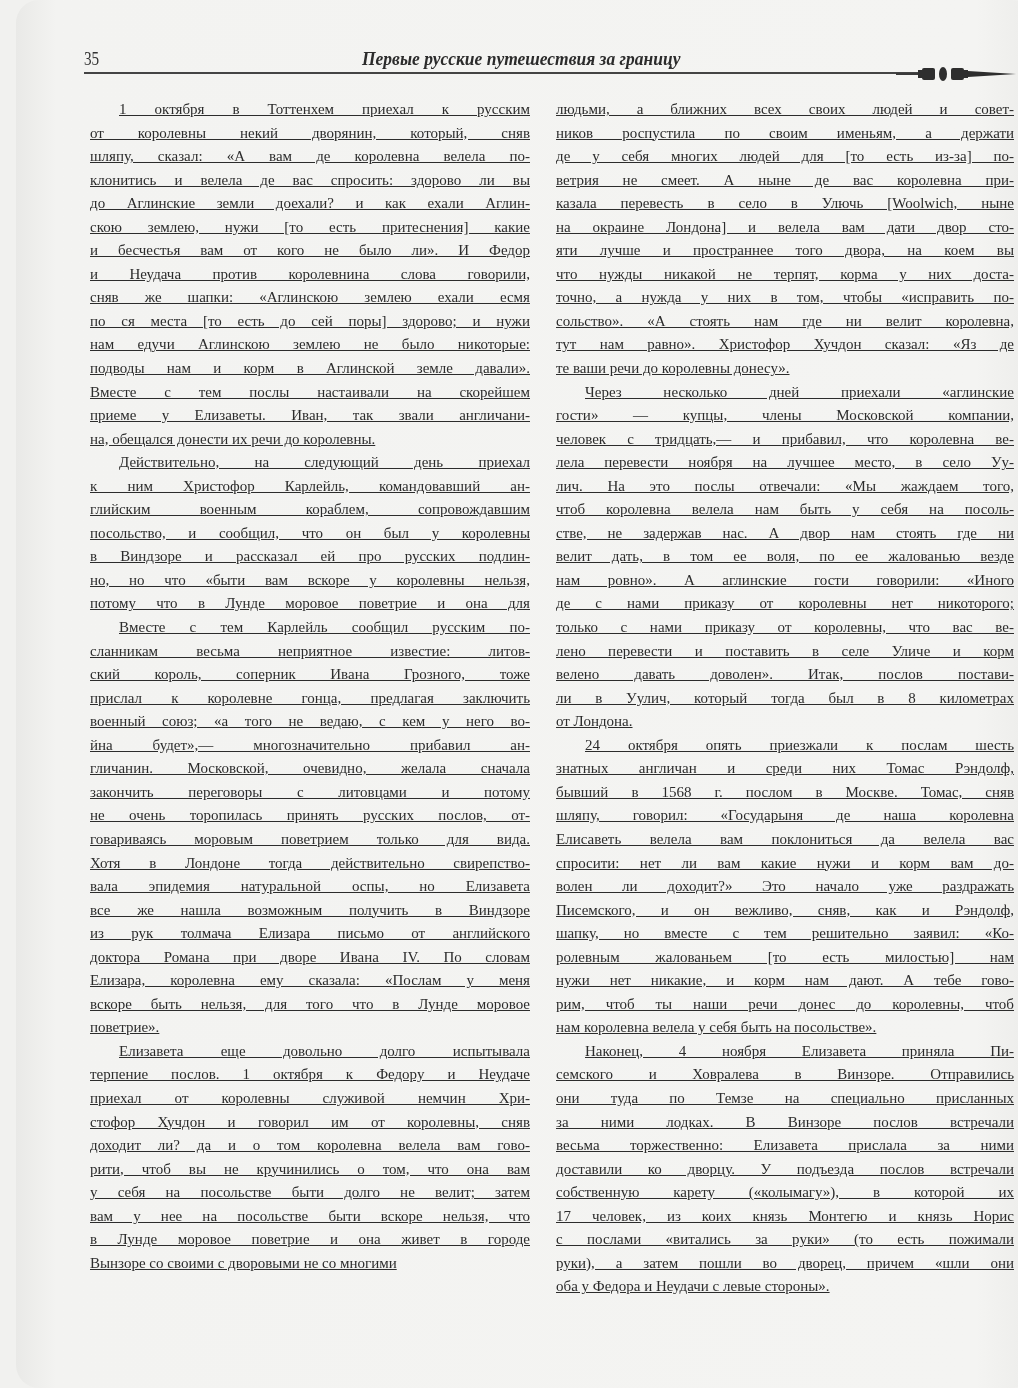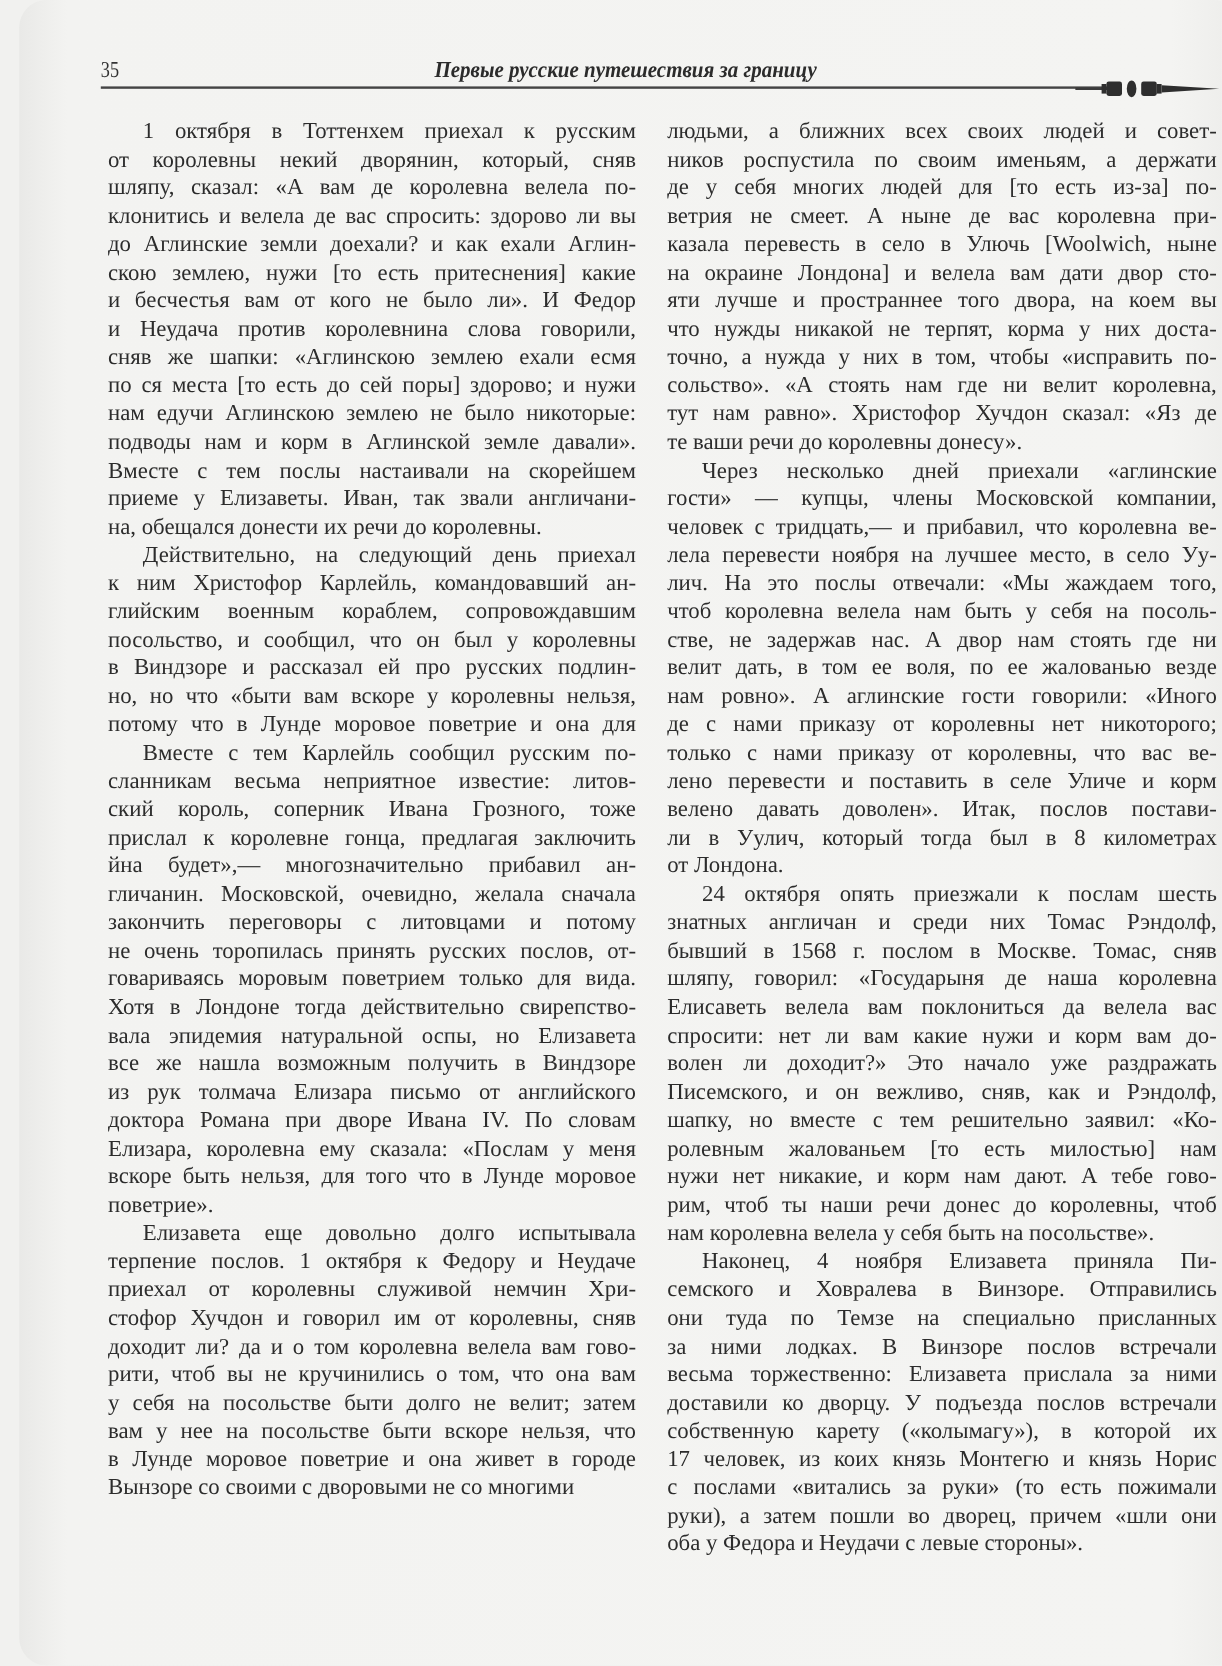--- a/index.html
+++ b/index.html
@@ -61,24 +61,25 @@
     .ornament {
       position: absolute;
       left: 880px;
       top: 60px;
       width: 130px;
       height: 24px;
     }
     .column {
       position: absolute;
       top: 98px;
-      font-size: 19px;
+      font-size: 15px;
       line-height: 23.55px;
       text-align: justify;
       color: #2c2c2c;
+      text-decoration: underline;
     }
     .col-left {
       left: 74px;
       width: 440px;
     }
     .col-right {
       left: 540px;
       width: 458px;
     }
     .column p {
@@ -146,20 +147,21 @@
         <span class="line">посольство, и сообщил, что он был у королевны</span>
         <span class="line">в Виндзоре и рассказал ей про русских подлин-</span>
         <span class="line">но, но что «быти вам вскоре у королевны нельзя,</span>
         <span class="line">потому что в Лунде моровое поветрие и она для</span>
       </p>
       <p>
         <span class="line" style="text-indent: 29px;">Вместе с тем Карлейль сообщил русским по-</span>
         <span class="line">сланникам весьма неприятное известие: литов-</span>
         <span class="line">ский король, соперник Ивана Грозного, тоже</span>
         <span class="line">прислал к королевне гонца, предлагая заключить</span>
+        <span class="line">военный союз; «а того не ведаю, с кем у него во-</span>
         <span class="line">йна будет»,— многозначительно прибавил ан-</span>
         <span class="line">гличанин. Московской, очевидно, желала сначала</span>
         <span class="line">закончить переговоры с литовцами и потому</span>
         <span class="line">не очень торопилась принять русских послов, от-</span>
         <span class="line">говариваясь моровым поветрием только для вида.</span>
         <span class="line">Хотя в Лондоне тогда действительно свирепство-</span>
         <span class="line">вала эпидемия натуральной оспы, но Елизавета</span>
         <span class="line">все же нашла возможным получить в Виндзоре</span>
         <span class="line">из рук толмача Елизара письмо от английского</span>
         <span class="line">доктора Романа при дворе Ивана IV. По словам</span>

